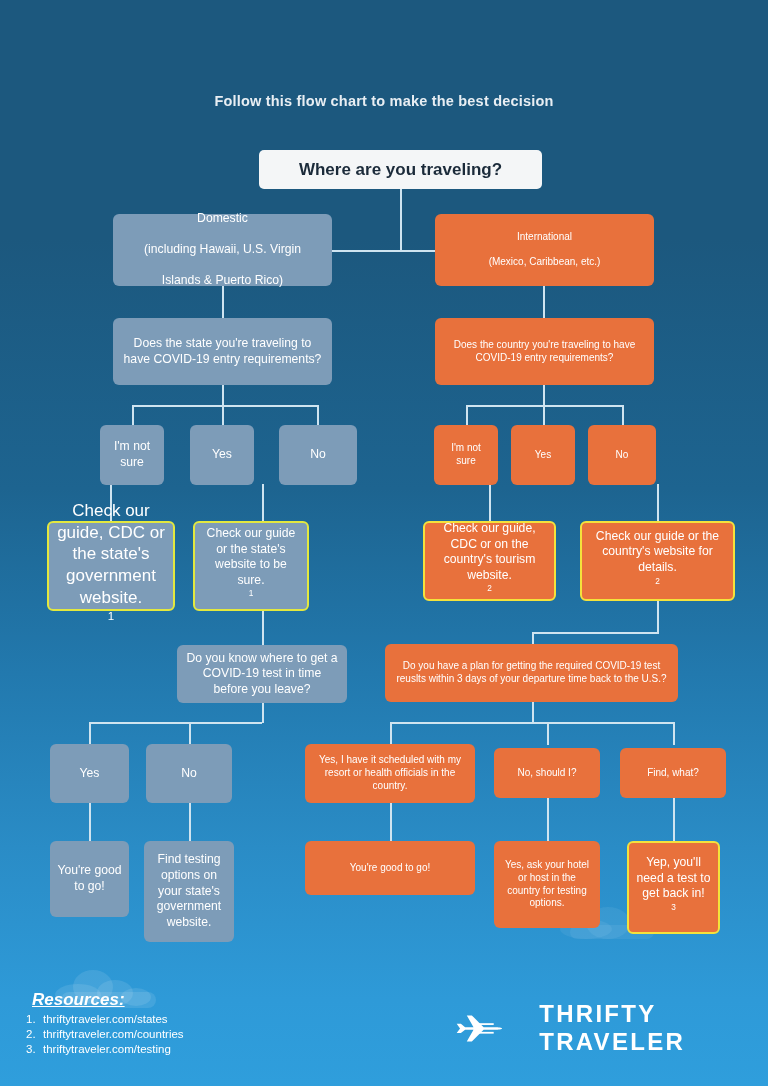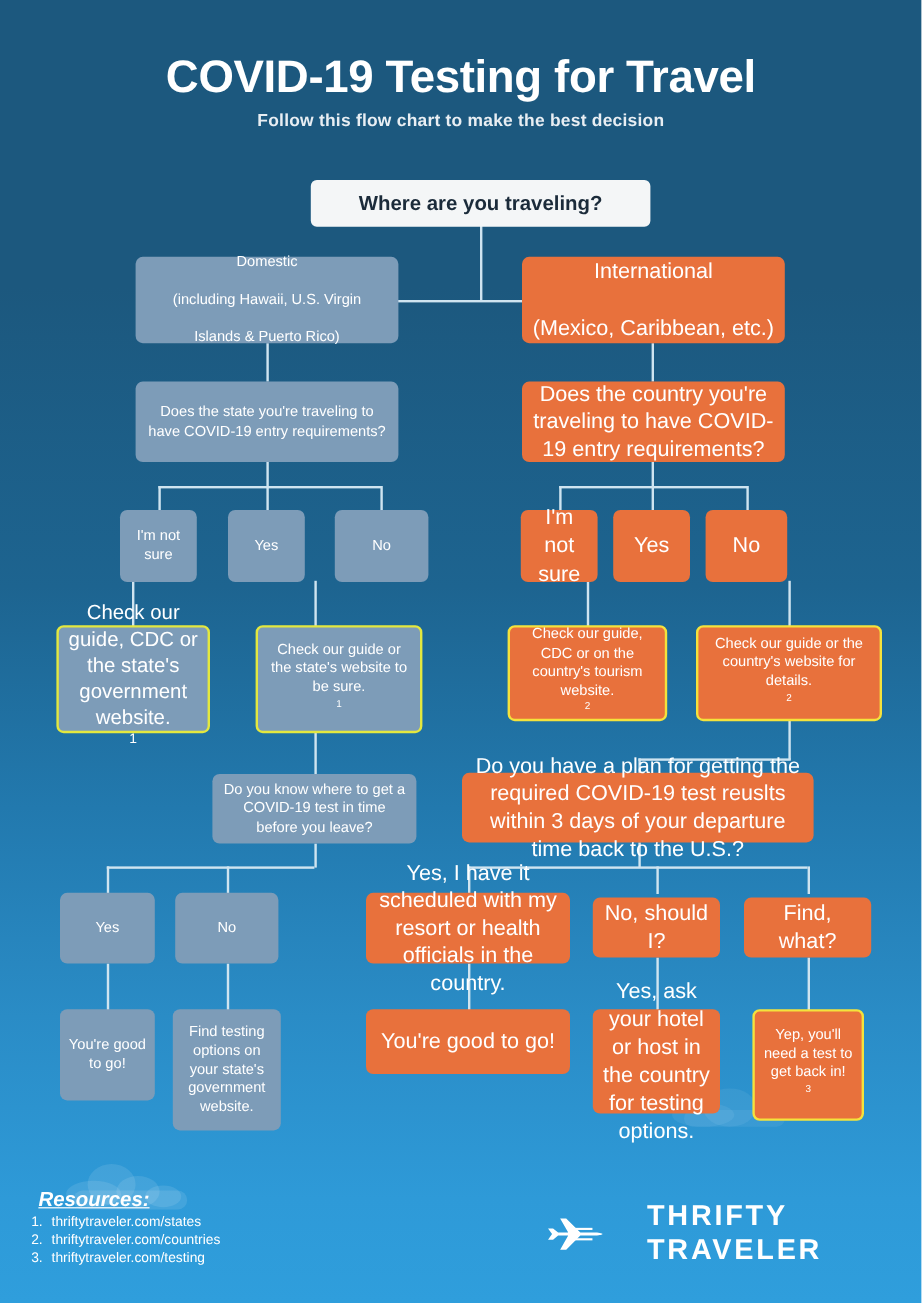--- a/index.html
+++ b/index.html
@@ -87,21 +87,21 @@
     border-radius: 5px;
   }
   .box-blue {
     background: #7d9cb8;
     color: #ffffff;
     font-size: 12.2px;
   }
   .box-orange {
     background: #e8713c;
     color: #ffffff;
-    font-size: 18px;
+    font-size: 10px;
   }
   .hl-blue {
     border: 2.5px solid #e3e83f;
     background: #7d9cb8;
   }
   .hl-orange {
     border: 2.5px solid #f4e23c;
     background: #e8713c;
   }
   sup { font-size: 0.68em; vertical-align: super; }
@@ -157,21 +157,20 @@
     <div class="cloud" style="left:42px; top:18px; width:36px; height:26px;"></div>
     <div class="cloud" style="left:66px; top:26px; width:30px; height:18px;"></div>
     <div class="cloud" style="left:6px;  top:30px; width:95px; height:16px; border-radius:8px;"></div>
   </div>
   <div class="cloudgroup" style="left:560px; top:905px;">
     <div class="cloud" style="left:0px;  top:14px; width:52px; height:20px; opacity:.6;"></div>
     <div class="cloud" style="left:26px; top:2px;  width:44px; height:32px; opacity:.6;"></div>
     <div class="cloud" style="left:10px; top:20px; width:84px; height:14px; border-radius:7px; opacity:.6;"></div>
   </div>
 
-  <div class="title">COVID-19 Testing for Travel</div>
   <div class="subtitle">Follow this flow chart to make the best decision</div>
 
   <div class="ln lnv" style="left:400px; top:188px; height:63px;"></div>
   <div class="ln lnh" style="left:222px; top:250px; width:322px;"></div>
   <div class="ln lnv" style="left:222px; top:250px; height:2px;"></div>
   <div class="ln lnv" style="left:543px; top:250px; height:2px;"></div>
 
   <div class="ln lnv" style="left:222px; top:286px; height:32px;"></div>
 
   <div class="ln lnv" style="left:222px; top:384px; height:22px;"></div>
@@ -240,21 +239,21 @@
   <div class="box box-blue" style="left:190px; top:425px; width:64px; height:60px;">
     <span>Yes</span>
   </div>
   <div class="box box-blue" style="left:279px; top:425px; width:78px; height:60px;">
     <span>No</span>
   </div>
 
   <div class="box hl-blue" style="left:47px; top:521px; width:128px; height:90px; color:#fff; font-size:17px;">
     <span><span>Check our guide, CDC or the state's government website.</span><sup>1</sup></span>
   </div>
-  <div class="box hl-blue" style="left:193px; top:521px; width:139px; height:90px; color:#fff; font-size:12.2px;margin-left:20px;">
+  <div class="box hl-blue" style="left:193px; top:521px; width:116px; height:90px; color:#fff; font-size:12.2px;">
     <span><span>Check our guide or the state's website to be sure.</span><sup>1</sup></span>
   </div>
 
   <div class="box box-blue" style="left:177px; top:645px; width:170px; height:58px;">
     <span>Do you know where to get a COVID-19 test in time before you leave?</span>
   </div>
 
   <div class="box box-blue" style="left:50px; top:744px; width:79px; height:59px;">
     <span>Yes</span>
   </div>

